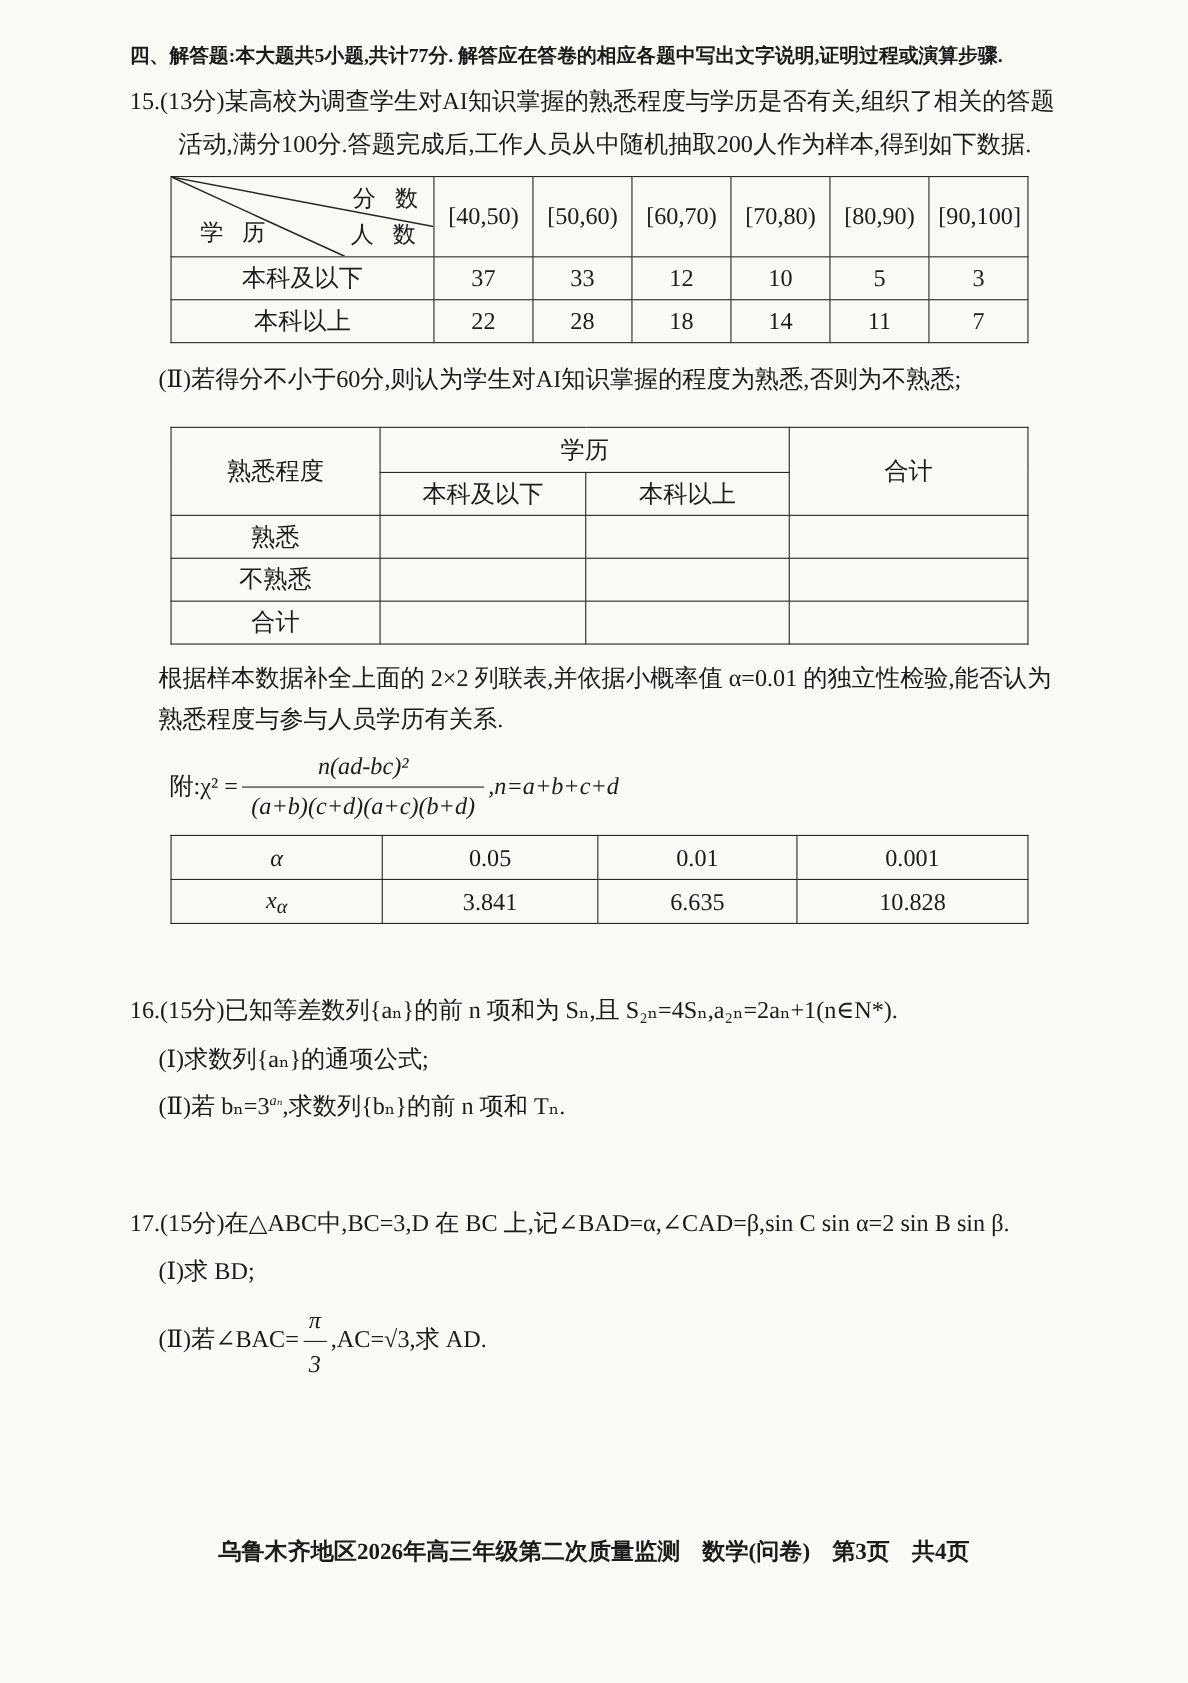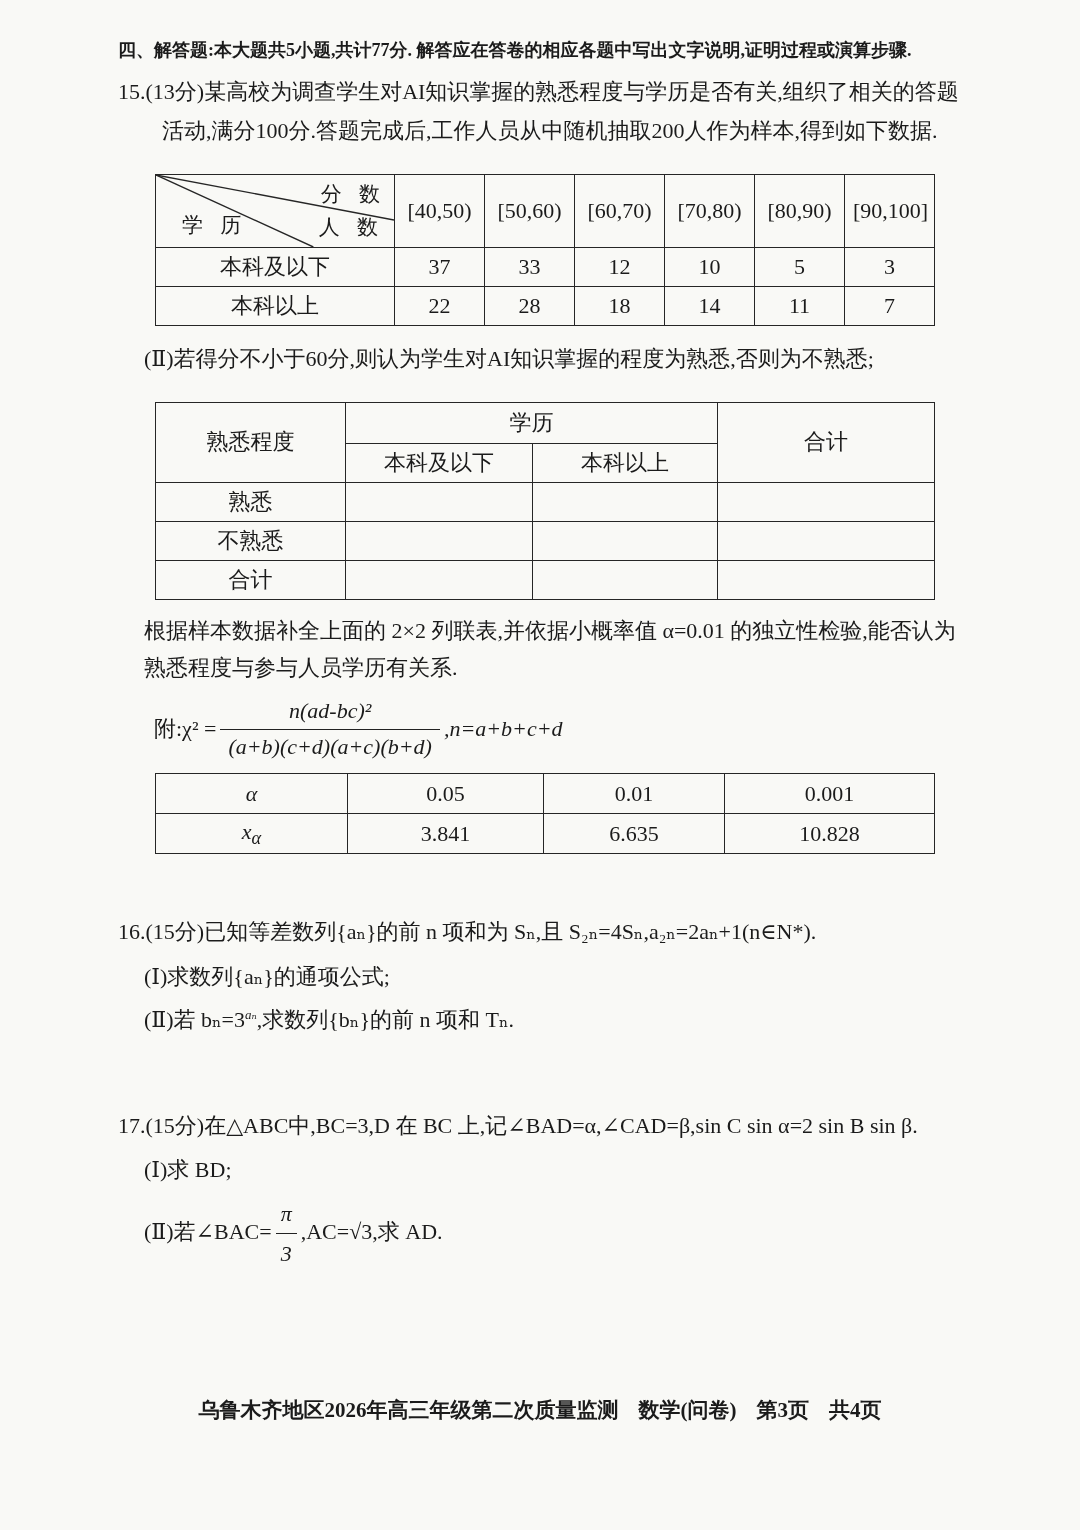--- a/index.html
+++ b/index.html
@@ -11,21 +11,21 @@
     color:#1b1b1b;
     font-family:"Liberation Serif","DejaVu Serif",serif;
     font-size:22px;
     box-sizing:border-box;
     padding:34px 118px 0 118px;
     overflow:hidden;
   }
   p{margin:0;}
   .hang{padding-left:44px;text-indent:-44px;line-height:1.78;}
   .section-heading{font-weight:bold;font-size:18px;line-height:1.88;margin-bottom:4px;}
-  .q-intro{margin-bottom:24px;}
+  .q-intro{margin-bottom:10px;}
   .part-line{margin-left:26px;line-height:1.7;margin-top:6px;}
   .note{margin-left:26px;line-height:1.72;margin-top:12px;}
 
   table{border-collapse:collapse;table-layout:fixed;margin-left:37px;}
   td{border:1.6px solid #262626;text-align:center;vertical-align:middle;
      font-size:22px;padding:0 8px;overflow:hidden;}
 
   
   .t1{width:779px;margin-top:0;margin-bottom:14px;}
   .t1 .corner{position:relative;padding:0;height:72px;}

